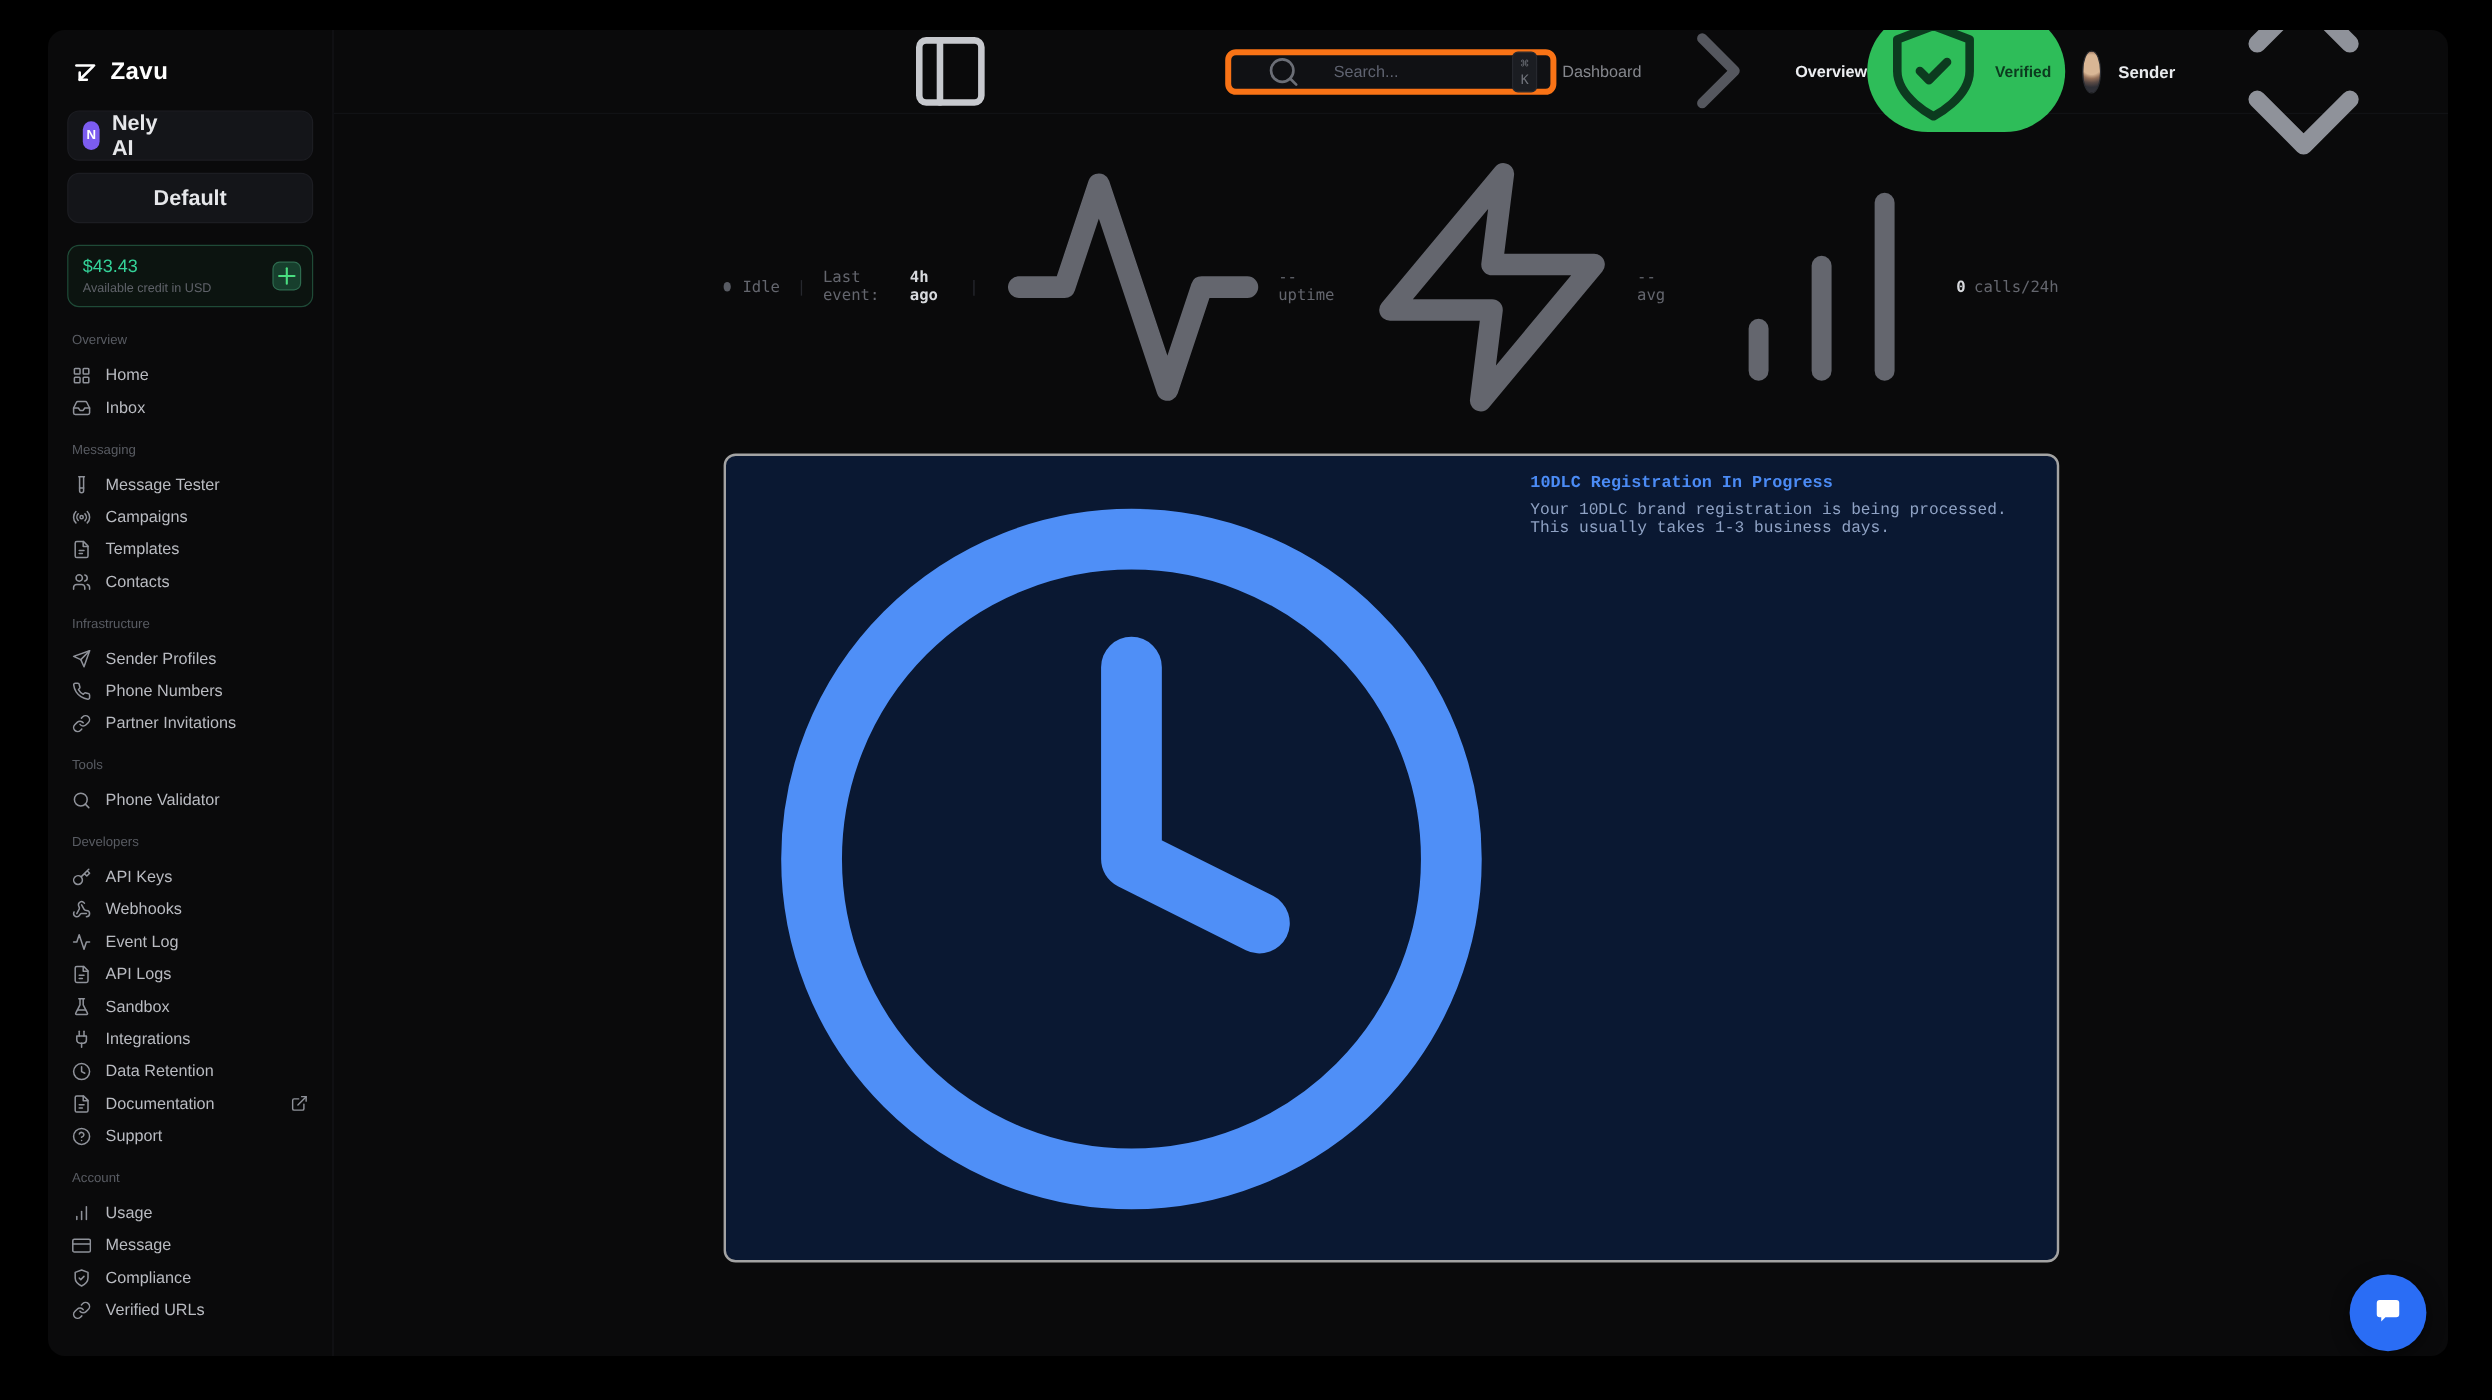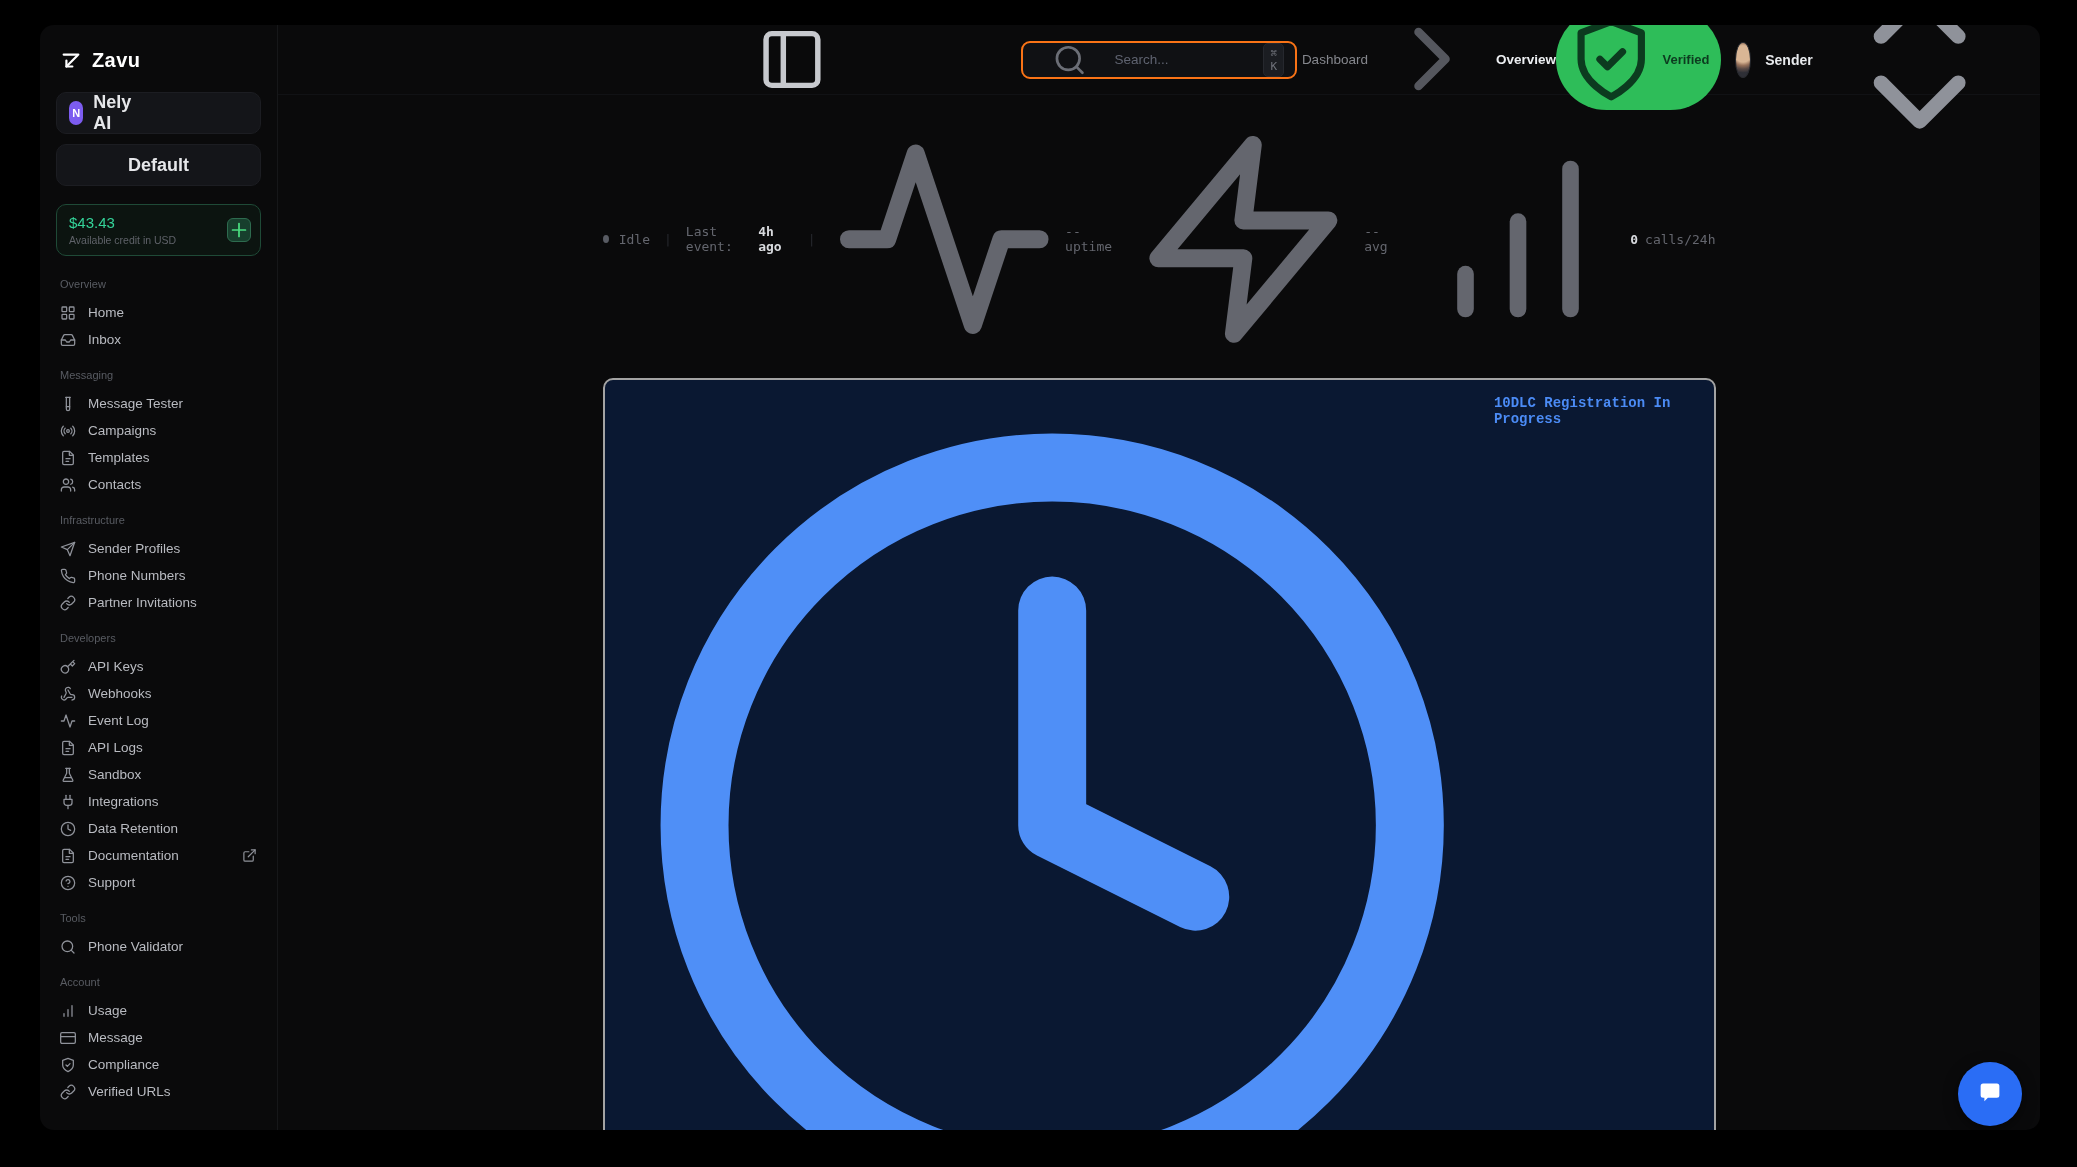--- a/index.html
+++ b/index.html
@@ -42,21 +42,21 @@
   
   .main { flex:1; display:flex; flex-direction:column; position:relative; min-width:0; }
   .topbar { height:70px; flex:0 0 70px; display:flex; align-items:center; padding:0 28px;
     position:relative; border-bottom:1px solid #111215; }
   .panel-toggle { width:20px; height:20px; color:#c7c9ce; cursor:pointer; }
   .breadcrumb { display:flex; align-items:center; gap:10px; margin-left:24px; font-size:13.5px; }
   .crumb-1 { color:#85878d; cursor:pointer; }
   .crumb-sep { width:13px; height:13px; color:#55575e; }
   .crumb-2 { color:#eceef1; font-weight:600; }
   .search { position:absolute; left:50%; transform:translateX(-50%); width:276px; height:38px;
-    background:#101114; border:2px solid #f97316; border-radius:9px; display:flex;
+    background:#101114; border:5px solid #f97316; border-radius:9px; display:flex;
     align-items:center; padding:0 11px; gap:9px; cursor:text; }
   .search svg { width:15px; height:15px; color:#6b6e76; }
   .search input { background:transparent; border:none; outline:none; color:#c9ccd2;
     font-size:13.5px; width:140px; font-family:"Liberation Sans",sans-serif; }
   .search input::placeholder { color:#5f6370; }
   .search kbd { margin-left:auto; background:#1b1d22; border:1px solid #26282e; border-radius:5px;
     padding:3px 6px; font-size:11px; color:#70737b; font-family:"DejaVu Sans Mono",monospace; }
   .top-right { margin-left:auto; display:flex; align-items:center; gap:14px; }
   .verified-badge { background:#2ebd59; border-radius:999px; padding:5px 12px 5px 10px;
     display:flex; align-items:center; gap:6px; cursor:default; }
@@ -224,20 +224,32 @@
             <span style="width:16px;height:16px">
               <svg viewBox="0 0 24 24" fill="none" stroke="currentColor" stroke-width="1.9" stroke-linecap="round" stroke-linejoin="round" style="width:100%;height:100%;display:block">
                 <path d="M10 13a5 5 0 0 0 7.54.54l3-3a5 5 0 0 0-7.07-7.07l-1.72 1.71"></path>
                 <path d="M14 11a5 5 0 0 0-7.54-.54l-3 3a5 5 0 0 0 7.07 7.07l1.71-1.71"></path>
               </svg>
             </span>
             <span>Partner Invitations</span>
           </div>
         </div>
         <div class="nav-section">
+          <div class="nav-title">Tools</div>
+          <div class="nav-item">
+            <span style="width:16px;height:16px">
+              <svg viewBox="0 0 24 24" fill="none" stroke="currentColor" stroke-width="1.9" stroke-linecap="round" stroke-linejoin="round" style="width:100%;height:100%;display:block">
+                <circle cx="11" cy="11" r="8"></circle>
+                <line x1="21" y1="21" x2="16.65" y2="16.65"></line>
+              </svg>
+            </span>
+            <span>Phone Validator</span>
+          </div>
+        </div>
+        <div class="nav-section">
           <div class="nav-title">Developers</div>
           <div class="nav-item">
             <span style="width:16px;height:16px">
               <svg viewBox="0 0 24 24" fill="none" stroke="currentColor" stroke-width="1.9" stroke-linecap="round" stroke-linejoin="round" style="width:100%;height:100%;display:block">
                 <path d="m21 2-2 2m-7.61 7.61a5.5 5.5 0 1 1-7.778 7.778 5.5 5.5 0 0 1 7.777-7.777zm0 0L15.5 7.5m0 0 3 3L22 7l-3-3m-3.5 3.5L19 4"></path>
               </svg>
             </span>
             <span>API Keys</span>
           </div>
           <div class="nav-item">
@@ -319,32 +331,20 @@
           </div>
           <div class="nav-item">
             <span style="width:16px;height:16px">
               <svg viewBox="0 0 24 24" fill="none" stroke="currentColor" stroke-width="1.9" stroke-linecap="round" stroke-linejoin="round" style="width:100%;height:100%;display:block">
                 <circle cx="12" cy="12" r="10"></circle>
                 <path d="M9.09 9a3 3 0 0 1 5.83 1c0 2-3 3-3 3"></path>
                 <line x1="12" y1="17" x2="12.01" y2="17"></line>
               </svg>
             </span>
             <span>Support</span>
-          </div>
-        </div>
-        <div class="nav-section">
-          <div class="nav-title">Tools</div>
-          <div class="nav-item">
-            <span style="width:16px;height:16px">
-              <svg viewBox="0 0 24 24" fill="none" stroke="currentColor" stroke-width="1.9" stroke-linecap="round" stroke-linejoin="round" style="width:100%;height:100%;display:block">
-                <circle cx="11" cy="11" r="8"></circle>
-                <line x1="21" y1="21" x2="16.65" y2="16.65"></line>
-              </svg>
-            </span>
-            <span>Phone Validator</span>
           </div>
         </div>
         <div class="nav-section">
           <div class="nav-title">Account</div>
           <div class="nav-item">
             <span style="width:16px;height:16px">
               <svg viewBox="0 0 24 24" fill="none" stroke="currentColor" stroke-width="1.9" stroke-linecap="round" stroke-linejoin="round" style="width:100%;height:100%;display:block">
                 <line x1="12" y1="20" x2="12" y2="10"></line>
                 <line x1="18" y1="20" x2="18" y2="4"></line>
                 <line x1="6" y1="20" x2="6" y2="16"></line>
@@ -475,20 +475,21 @@
 
         <div class="banner">
           <span class="ic-slot" style="display: inline-block; width: 100%; height: 100%;">
               <svg viewBox="0 0 24 24" fill="none" stroke="currentColor" stroke-width="1.9" stroke-linecap="round" stroke-linejoin="round" style="width:100%;height:100%;display:block">
                 <circle cx="12" cy="12" r="10"></circle>
                 <polyline points="12 6 12 12 16 14"></polyline>
               </svg>
             </span>
           <div>
             <div class="banner-title">10DLC Registration In Progress</div>
+            <div class="banner-body">Your 10DLC brand registration is being processed. This usually takes 1-3 business days.</div>
           </div>
         </div>
 
       </div>
     </div>
 
     <div class="chat-fab">
       <svg viewBox="0 0 24 24">
           <path fill="#fff" d="M4.5 5.5A2 2 0 0 1 6.5 3.5h11a2 2 0 0 1 2 2v7.5a2 2 0 0 1-2 2h-7.2l-2.8 2.8v-2.8H6.5a2 2 0 0 1-2-2z"></path>
         </svg>

